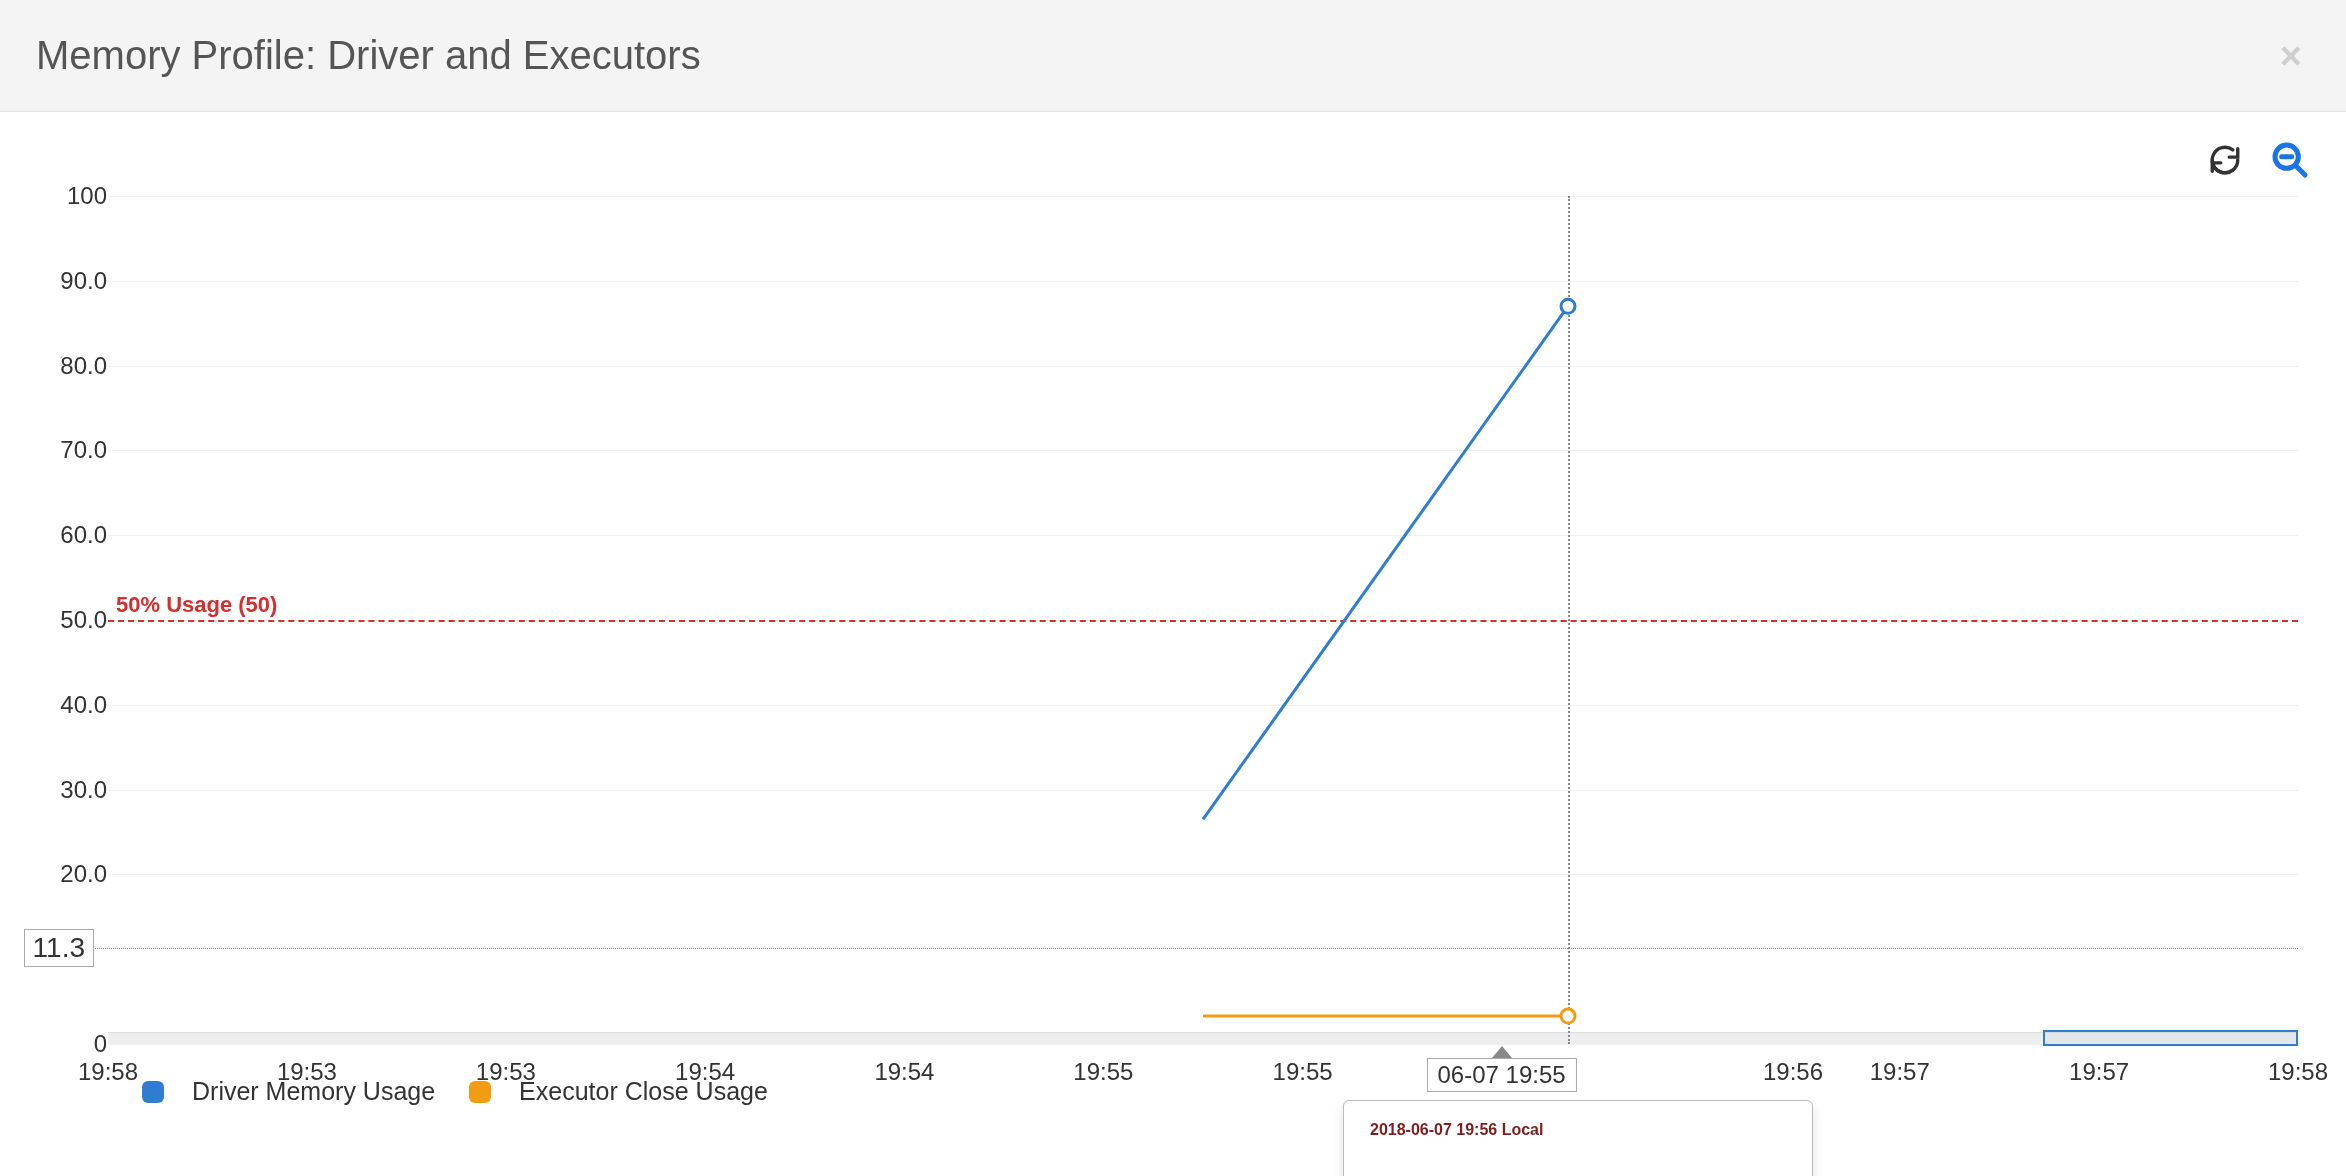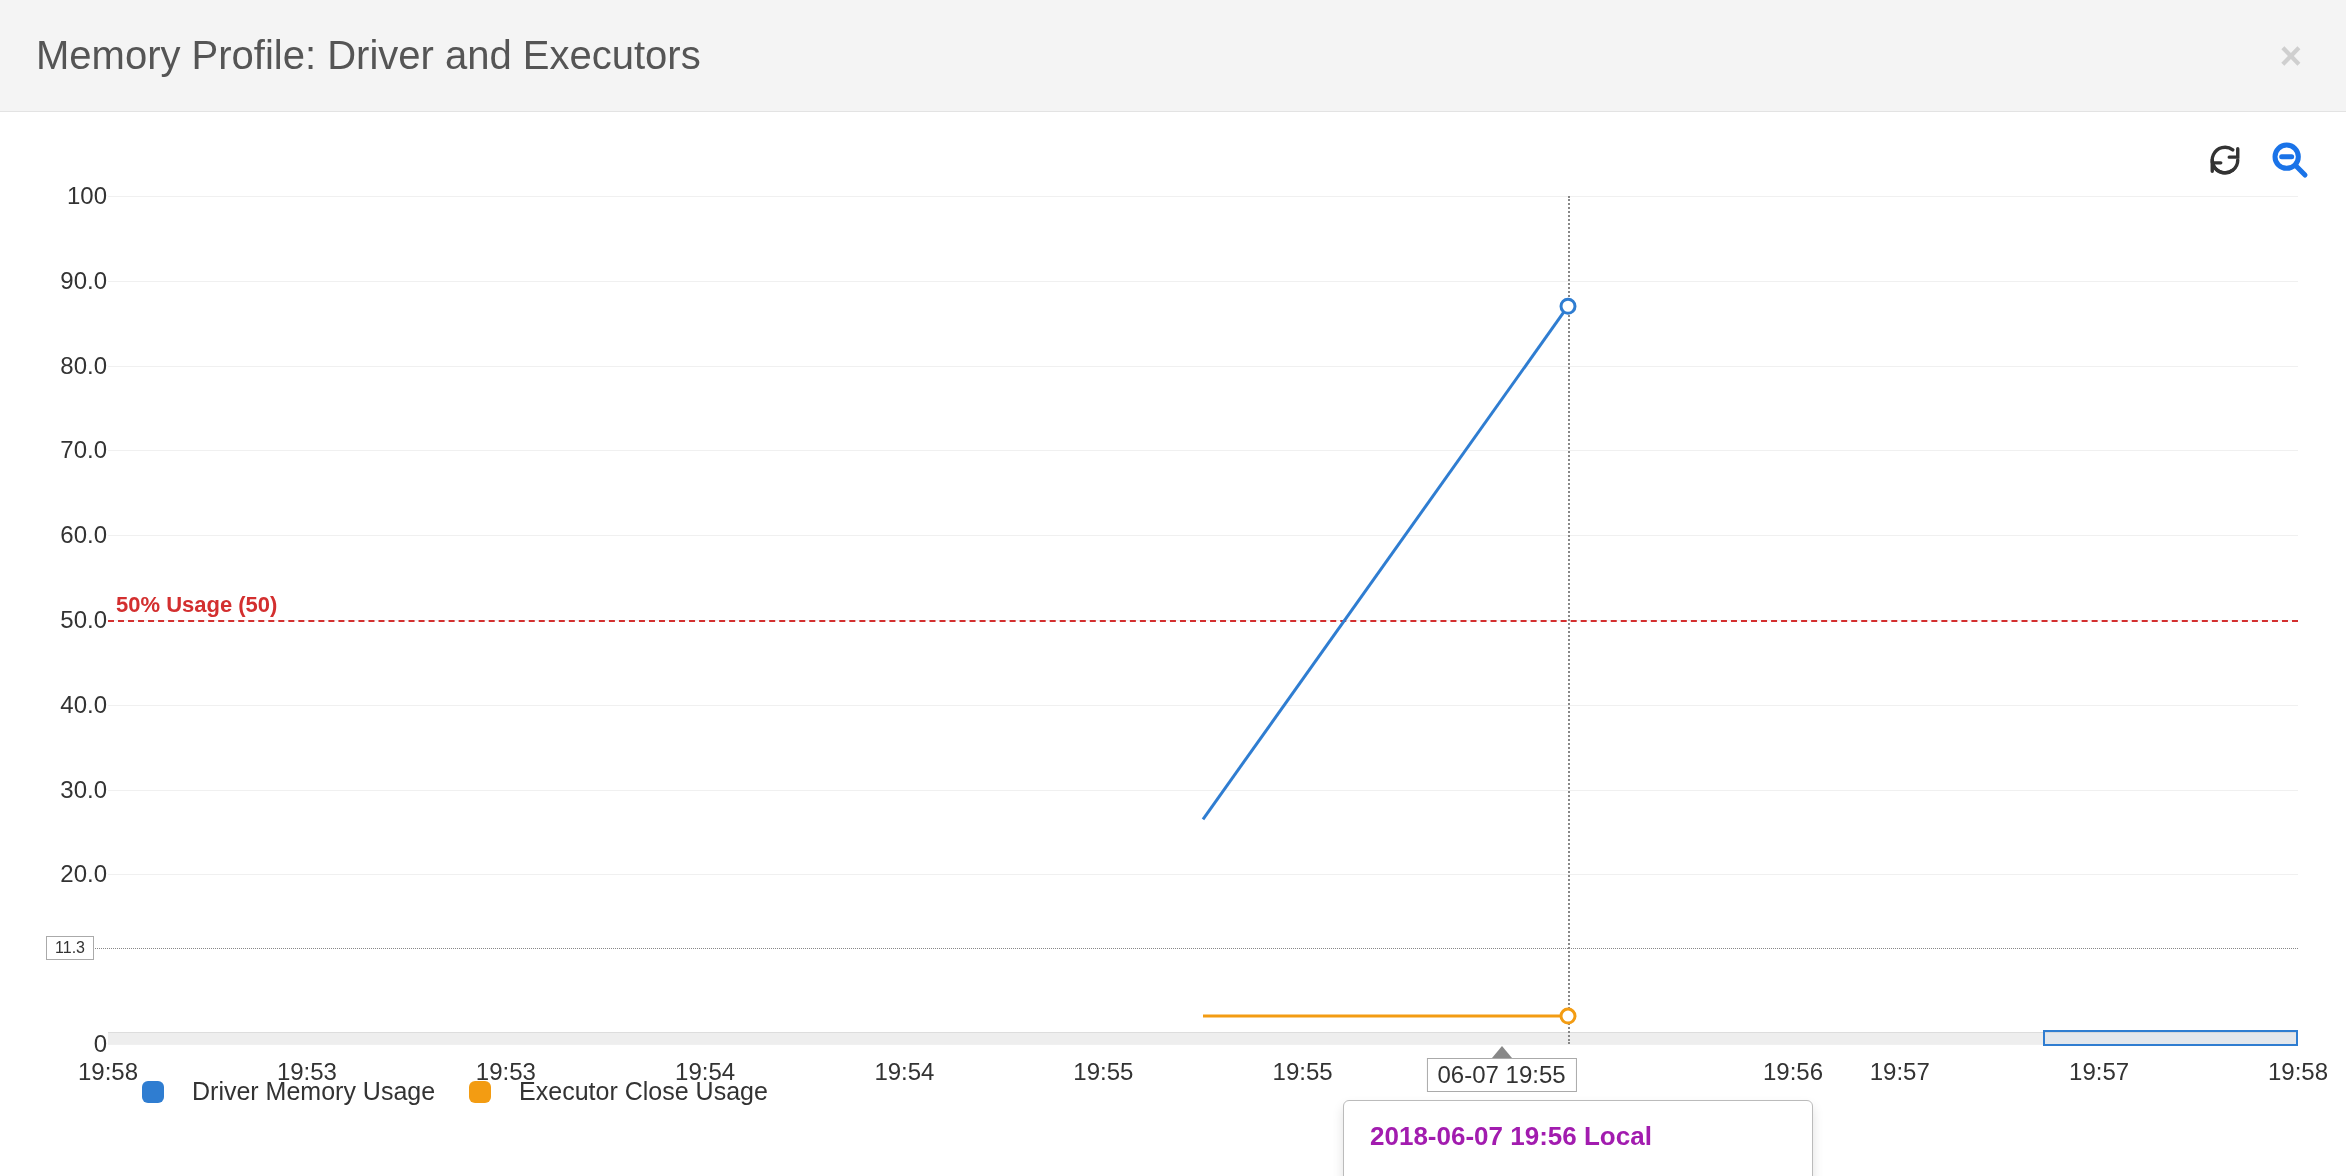--- a/index.html
+++ b/index.html
@@ -114,21 +114,21 @@
     right: 0;
     border-top: 1px dotted #888;
   }
   .hover-tick-badge {
     position: absolute;
     right: 100%;
     margin-right: 14px;
     transform: translateY(-50%);
     border: 1px solid #aaa;
     background: #fff;
-    font-size: 16px;
+    font-size: 28px;
     padding: 2px 8px;
   }
   .range-handle {
     position: absolute;
     border: 2px solid #2f7dd1;
     background: rgba(47,125,209,0.06);
     height: 16px;
     bottom: -2px;
   }
   .legend {
@@ -146,21 +146,21 @@
   .tooltip {
     position: absolute;
     width: 470px;
     background: #fff;
     border: 1px solid #bbb;
     border-radius: 6px;
     box-shadow: 0 6px 12px rgba(0,0,0,0.12);
     padding: 20px 26px;
     z-index: 50;
   }
-  .tooltip-title { font-size: 26px; font-weight: 700; color: #a21caf; margin-bottom: 18px; }
+  .tooltip-title { font-size: 16px; font-weight: 700; color: #7f1d1d; margin-bottom: 18px; }
   .tooltip-row {
     display: flex;
     align-items: center;
     font-size: 24px;
     color: #333;
     padding: 10px 0;
   }
   .modal-footer {
     height: 90px;
     background: #f4f4f4;

